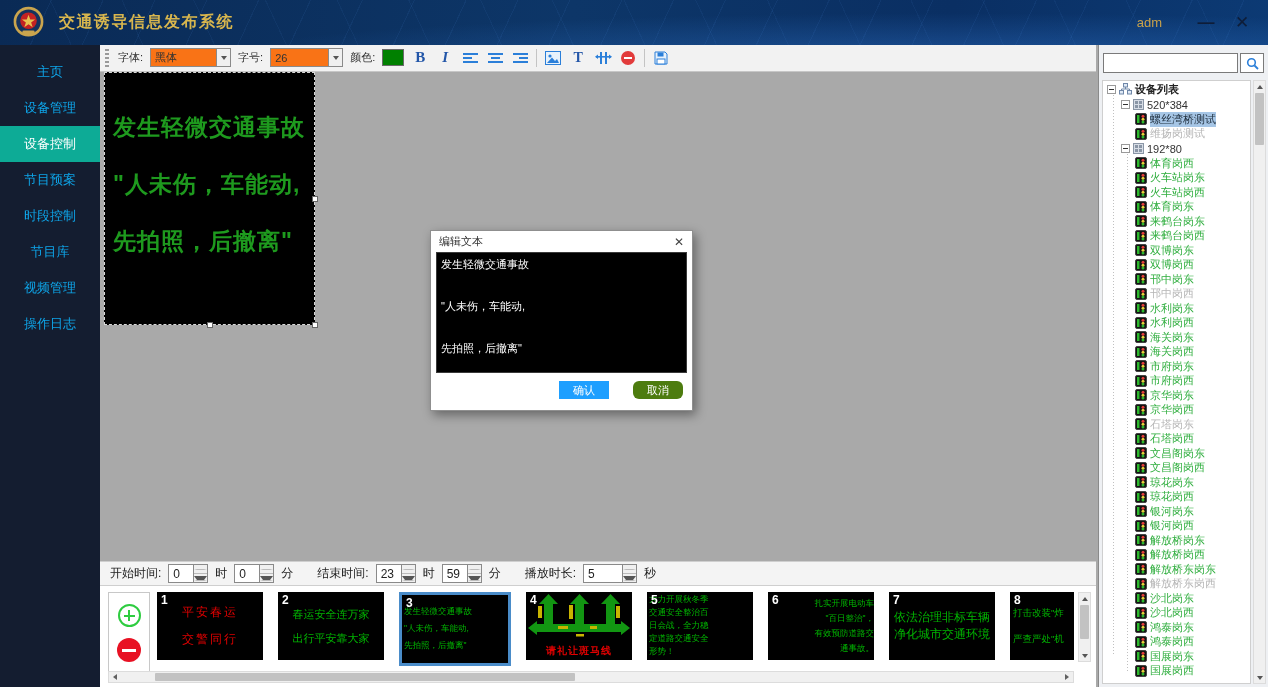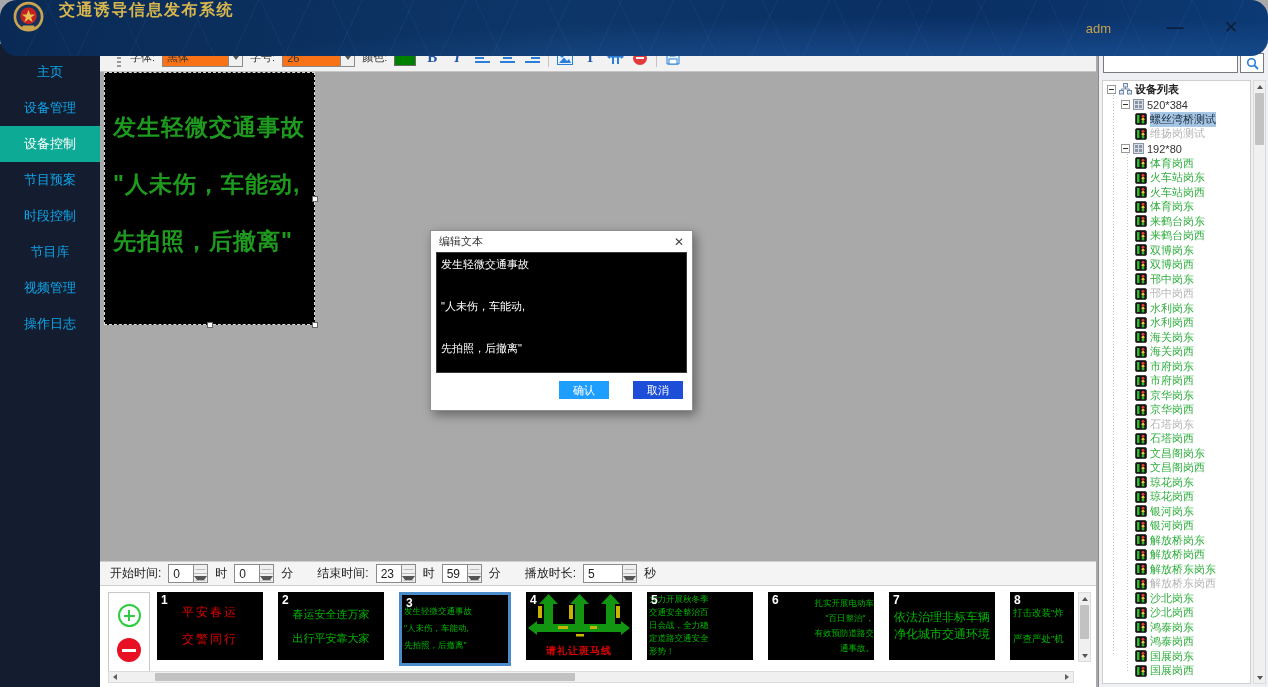--- a/index.html
+++ b/index.html
@@ -1,47 +1,47 @@
 <!DOCTYPE html>
 <html><head>
 <meta charset="utf-8">
 <style>
   * { margin:0; padding:0; box-sizing:border-box; }
   html,body { background:#555; }
   .app { position:relative; width:1268px; height:687px; overflow:hidden;
          background:#a9a9a9; font-family:"Liberation Sans","DejaVu Sans",sans-serif; }
 
   
-  .titlebar { position:absolute; top:0; left:0; right:0; height:56px;
+  .titlebar { position:absolute; top:0; left:0; right:0; height:45px;
     background:
       radial-gradient(ellipse at 75% 130%, rgba(50,120,210,.45), transparent 55%),
       repeating-linear-gradient(115deg, transparent 0 46px, rgba(90,160,255,.07) 46px 47px),
       repeating-linear-gradient(65deg, transparent 0 64px, rgba(90,160,255,.06) 64px 65px),
       linear-gradient(95deg,#0a2a55 0%,#0d3668 45%,#0a2f63 75%,#0c3a74 100%);
-    display:flex; z-index:30;border-radius:17px; }
+    display:flex; align-items:center; z-index:30; }
   .badge { width:35px; height:35px; margin-left:11px; flex:none; }
   .app-title { color:#d8b64e; font-size:16px; font-weight:bold; margin-left:13px; letter-spacing:1.5px; }
-  .win-area { margin-left:auto; display:flex; align-items:center; padding-right:27px; gap:36px; }
+  .win-area { margin-left:auto; display:flex; align-items:center; padding-right:16px; gap:16px; }
   .user-name { color:#c9a24b; font-size:13px; margin-right:18px; }
   .win-btn { color:#0e1d38; font-size:17px; font-weight:bold; width:20px; text-align:center; cursor:default; line-height:20px; }
 
   
   .sidebar { position:absolute; top:44px; left:0; width:100px; bottom:0;
              background:#141d30; padding-top:10px; z-index:20; }
   .side-item { height:36px; display:flex; align-items:center; justify-content:center;
                color:#0ea5e9; font-size:13px; cursor:pointer; }
   .side-item.active { background:#0dab96; color:#fff; }
 
   
   .main { position:absolute; top:44px; left:100px; right:172px; bottom:0; background:#a9a9a9; }
 
   
   .toolbar { position:absolute; top:0; left:0; right:0; height:28px; background:#f2f2f2;
              border-bottom:1px solid #c6c6c6; display:flex; align-items:center; gap:7px;
-             padding-left:17px; font-size:11px; color:#333; }
+             padding-left:5px; font-size:11px; color:#333; }
   .grip { width:4px; height:18px; border-left:2px dotted #9a9a9a; border-right:2px dotted #9a9a9a; margin-right:2px; }
   .combo { display:flex; height:19px; }
   .combo .val { background:#f97316; border:1px solid #8a8a8a; border-right:none; display:flex;
                 align-items:center; padding:0 4px; font-size:11px; }
   .combo .val.w70 { width:66px; } .combo .val.w58 { width:58px; }
   .combo .arrow { width:15px; border:1px solid #8a8a8a; background:#f0f0f0;
                   display:flex; align-items:center; justify-content:center; }
   .tri-down { width:0; height:0; border-left:3.5px solid transparent; border-right:3.5px solid transparent; border-top:4px solid #555; }
   .swatch { width:22px; height:17px; border:1px solid #6a6a6a; }
   .tb-btn { min-width:18px; height:20px; display:flex; align-items:center; justify-content:center; cursor:pointer; }
@@ -68,21 +68,21 @@
 
   
   .dialog { position:absolute; left:330px; top:158px; width:263px; height:181px; background:#fff;
             border:1px solid #8f8f8f; box-shadow:3px 4px 10px rgba(0,0,0,.4); z-index:10; }
   .dialog-title { height:21px; display:flex; align-items:center; padding:0 8px; font-size:11px; color:#333; }
   .dialog-close { margin-left:auto; color:#444; font-size:12px; cursor:pointer; }
   .dialog-text { margin:0 5px; background:#000; height:121px; border:1px solid #3a3a3a;
                  color:#fff; font-size:11px; line-height:21px; padding:1px 4px; white-space:pre-line; overflow:hidden; }
   .dialog-actions { display:flex; justify-content:flex-end; gap:24px; padding:8px 9px 0; }
   .dlg-btn { width:50px; height:18px; border:none; color:#fff; font-size:11px; cursor:pointer; }
-  .dlg-confirm { background:#1e9fff; } .dlg-cancel { background:#1d4ed8; }
+  .dlg-confirm { background:#1e9fff; } .dlg-cancel { background:#4d7c0f;border-radius:6px; }
 
   
   .control-row { position:absolute; top:517px; left:0; right:0; height:25px; background:#f4f4f4;
                  border-top:1px solid #cfcfcf; border-bottom:1px solid #cfcfcf;
                  display:flex; align-items:center; font-size:12px; color:#222; padding-left:10px; gap:5px; }
   .spin { display:flex; height:19px; margin:0 2px; }
   .spin .sv { background:#fff; border:1px solid #8a8a8a; display:flex; align-items:center;
               padding-left:4px; font-size:12px; width:26px; }
   .spin .sv.wide { width:40px; }
   .spin-btns { width:14px; display:flex; flex-direction:column; border:1px solid #8a8a8a; border-left:none; }

